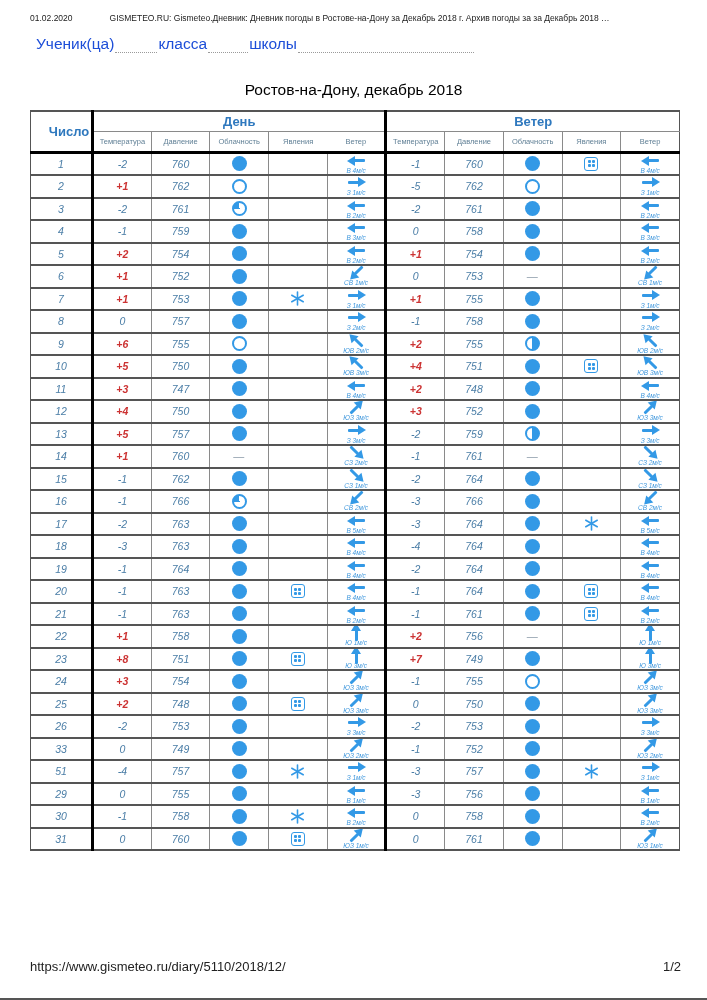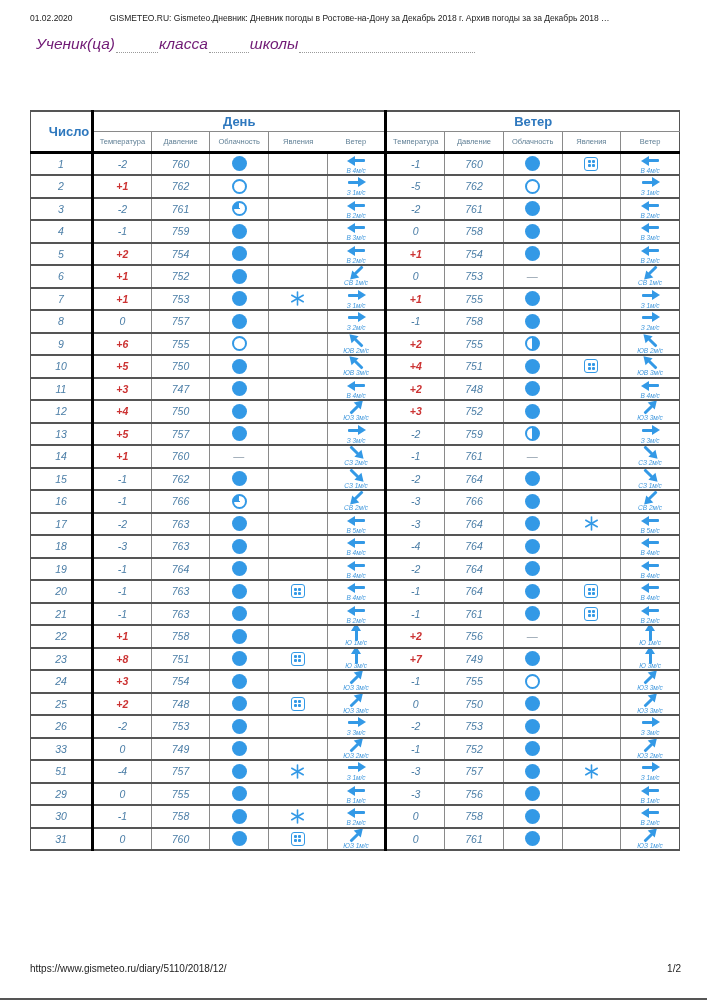--- a/index.html
+++ b/index.html
@@ -25,21 +25,21 @@
   }
   
   .print-header{
     position:absolute;top:13px;left:30px;right:10px;
     display:flex;align-items:baseline;
     font-size:8.5px;color:#222;
     white-space:nowrap;overflow:hidden;
   }
   .print-header .ph-title{margin-left:37px;}
   
-  .form-area{position:absolute;top:32px;left:36px;width:645px;font-size:15.5px;color:#701a75;font-style:italic;}
+  .form-area{position:absolute;top:32px;left:36px;width:645px;font-size:15.5px;color:#1d4ed8;}
   .form-line{display:flex;align-items:flex-end;height:21px;}
   .dotline{display:inline-block;border-bottom:1.5px dotted #9a9a9a;height:16px;margin:0 1px;}
   .dot-1{width:42px;} .dot-2{width:40px;} .dot-3{width:176px;} .dot-4{width:390px;}
   
   .doc-title{
     position:absolute;top:81px;left:0;right:0;
     text-align:center;font-size:15.5px;font-weight:normal;color:#000;
   }
   
   table.weather{
@@ -105,21 +105,21 @@
     border-left:8px solid var(--icon-blue);
     border-top:5.3px solid transparent;border-bottom:5.3px solid transparent;}
   .wind-label{
     display:block;margin-top:1px;line-height:1;
     font-size:6.5px;font-style:italic;color:#3f97dc;white-space:nowrap;
   }
   
   .print-footer{
     position:absolute;left:30px;right:26px;bottom:24px;
     display:flex;justify-content:space-between;
-    font-size:10px;color:#222;text-align:right;
+    font-size:13px;color:#222;text-align:right;
   }
 </style>
 </head>
 <body>
 
 <div class="page">
 
   <div class="print-header">
     <span class="ph-date">01.02.2020</span>
     <span class="ph-title">GISMETEO.RU: Gismeteo.Дневник: Дневник погоды в Ростове-на-Дону за Декабрь 2018 г. Архив погоды за за Декабрь 2018 …</span>
@@ -129,20 +129,21 @@
     <div class="form-line">
       <span>Ученик(ца)</span>
       <span class="dotline dot-1"></span>
       <span>класса</span>
       <span class="dotline dot-2"></span>
       <span>школы</span>
       <span class="dotline dot-3"></span>
     </div>
   </div>
 
+  <h1 class="doc-title">Ростов-на-Дону, декабрь 2018</h1>
 
   <table class="weather">
     <colgroup>
       <col class="c-num">
         <col>
         <col>
         <col>
         <col>
         <col>
         <col>

